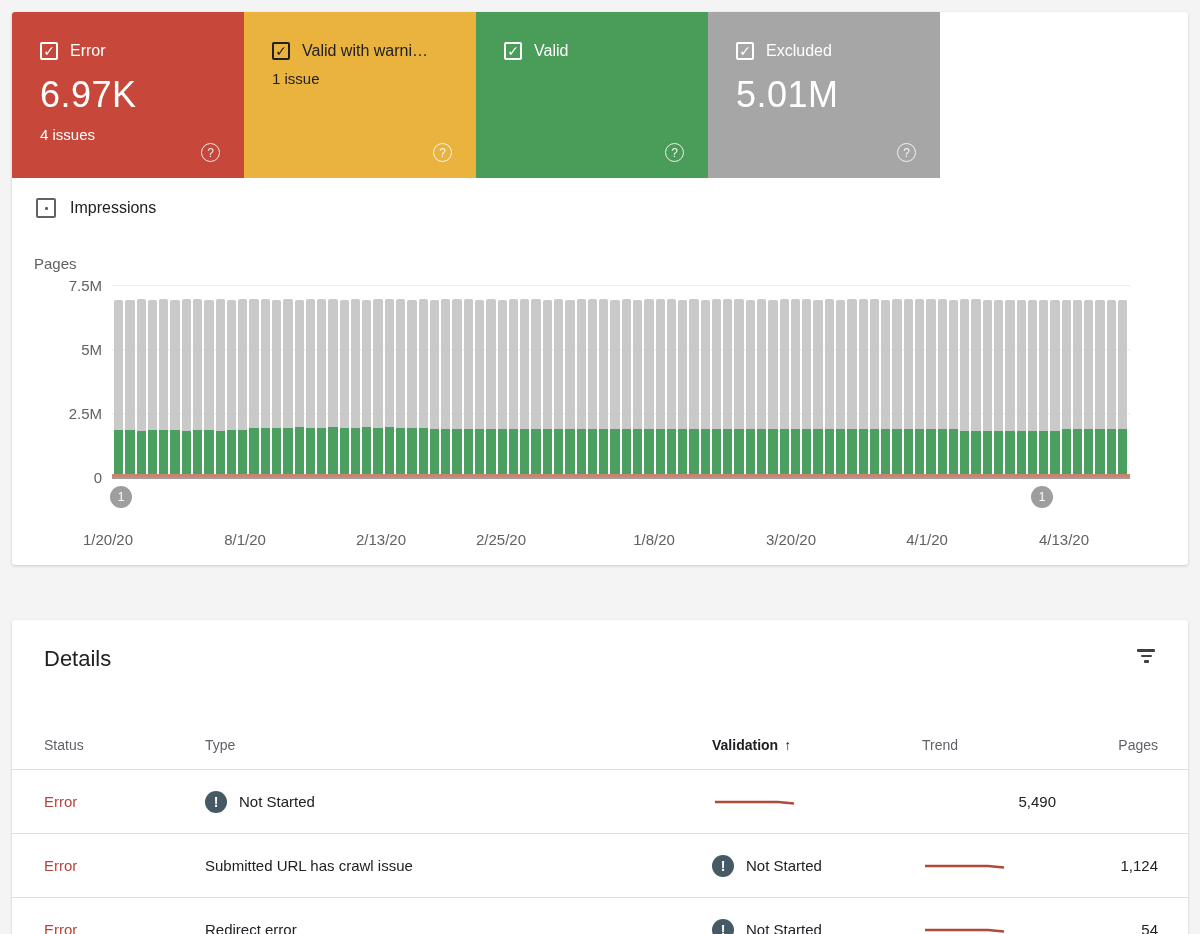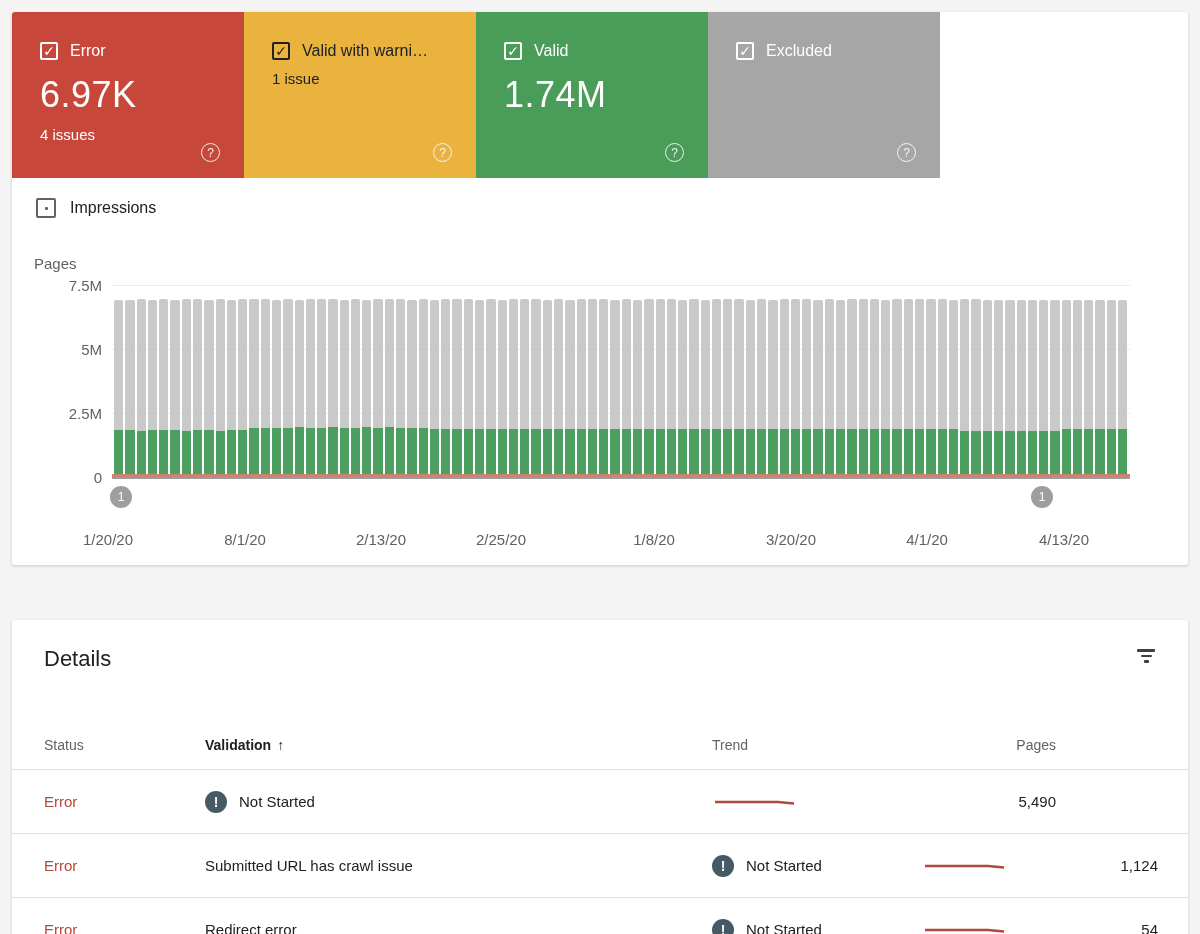--- a/index.html
+++ b/index.html
@@ -111,29 +111,29 @@
             <span class="card-label">Valid with warni…</span>
           </div>
           <div class="card-sub">1 issue</div>
           <div class="help-icon help-dark">?</div>
         </div>
         <div class="card" style="background: rgb(74, 157, 88); color: rgb(255, 255, 255);">
           <div class="card-head">
             <div class="cbx">✓</div>
             <span class="card-label">Valid</span>
           </div>
-          <div class="card-value">1.74M</div>
           <div class="card-sub"></div>
           <div class="help-icon help-dark">?</div>
         </div>
         <div class="card" style="background: rgb(166, 166, 166); color: rgb(255, 255, 255);">
           <div class="card-head">
             <div class="cbx">✓</div>
             <span class="card-label">Excluded</span>
           </div>
+          <div class="card-value">5.01M</div>
           <div class="card-sub"></div>
           <div class="help-icon help-dark">?</div>
         </div>
       </div>
 
     <div class="impressions">
       <div class="imp-cbx"></div>
       <span class="imp-label">Impressions</span>
     </div>
 
@@ -535,20 +535,21 @@
     <div class="details-title">Details</div>
 
     <div class="filter-btn">
         <i></i>
         <i></i>
         <i></i>
       </div>
 
     <div class="thead tgrid">
       <span class="th">Status</span>
+      <span class="th">Type</span>
       <span class="th th-sorted"><span>Validation</span><span class="sort-arrow">↑</span></span>
       <span class="th">Trend</span>
       <span class="th th-pages">Pages</span>
     </div>
 
     <div class="tbody">
         <div class="trow tgrid">
           <span class="cell-status" style="color:#b6453a">Error</span>
           <span class="cell-validation">
             <span class="val-icon" style="background:#455a64">!</span>

